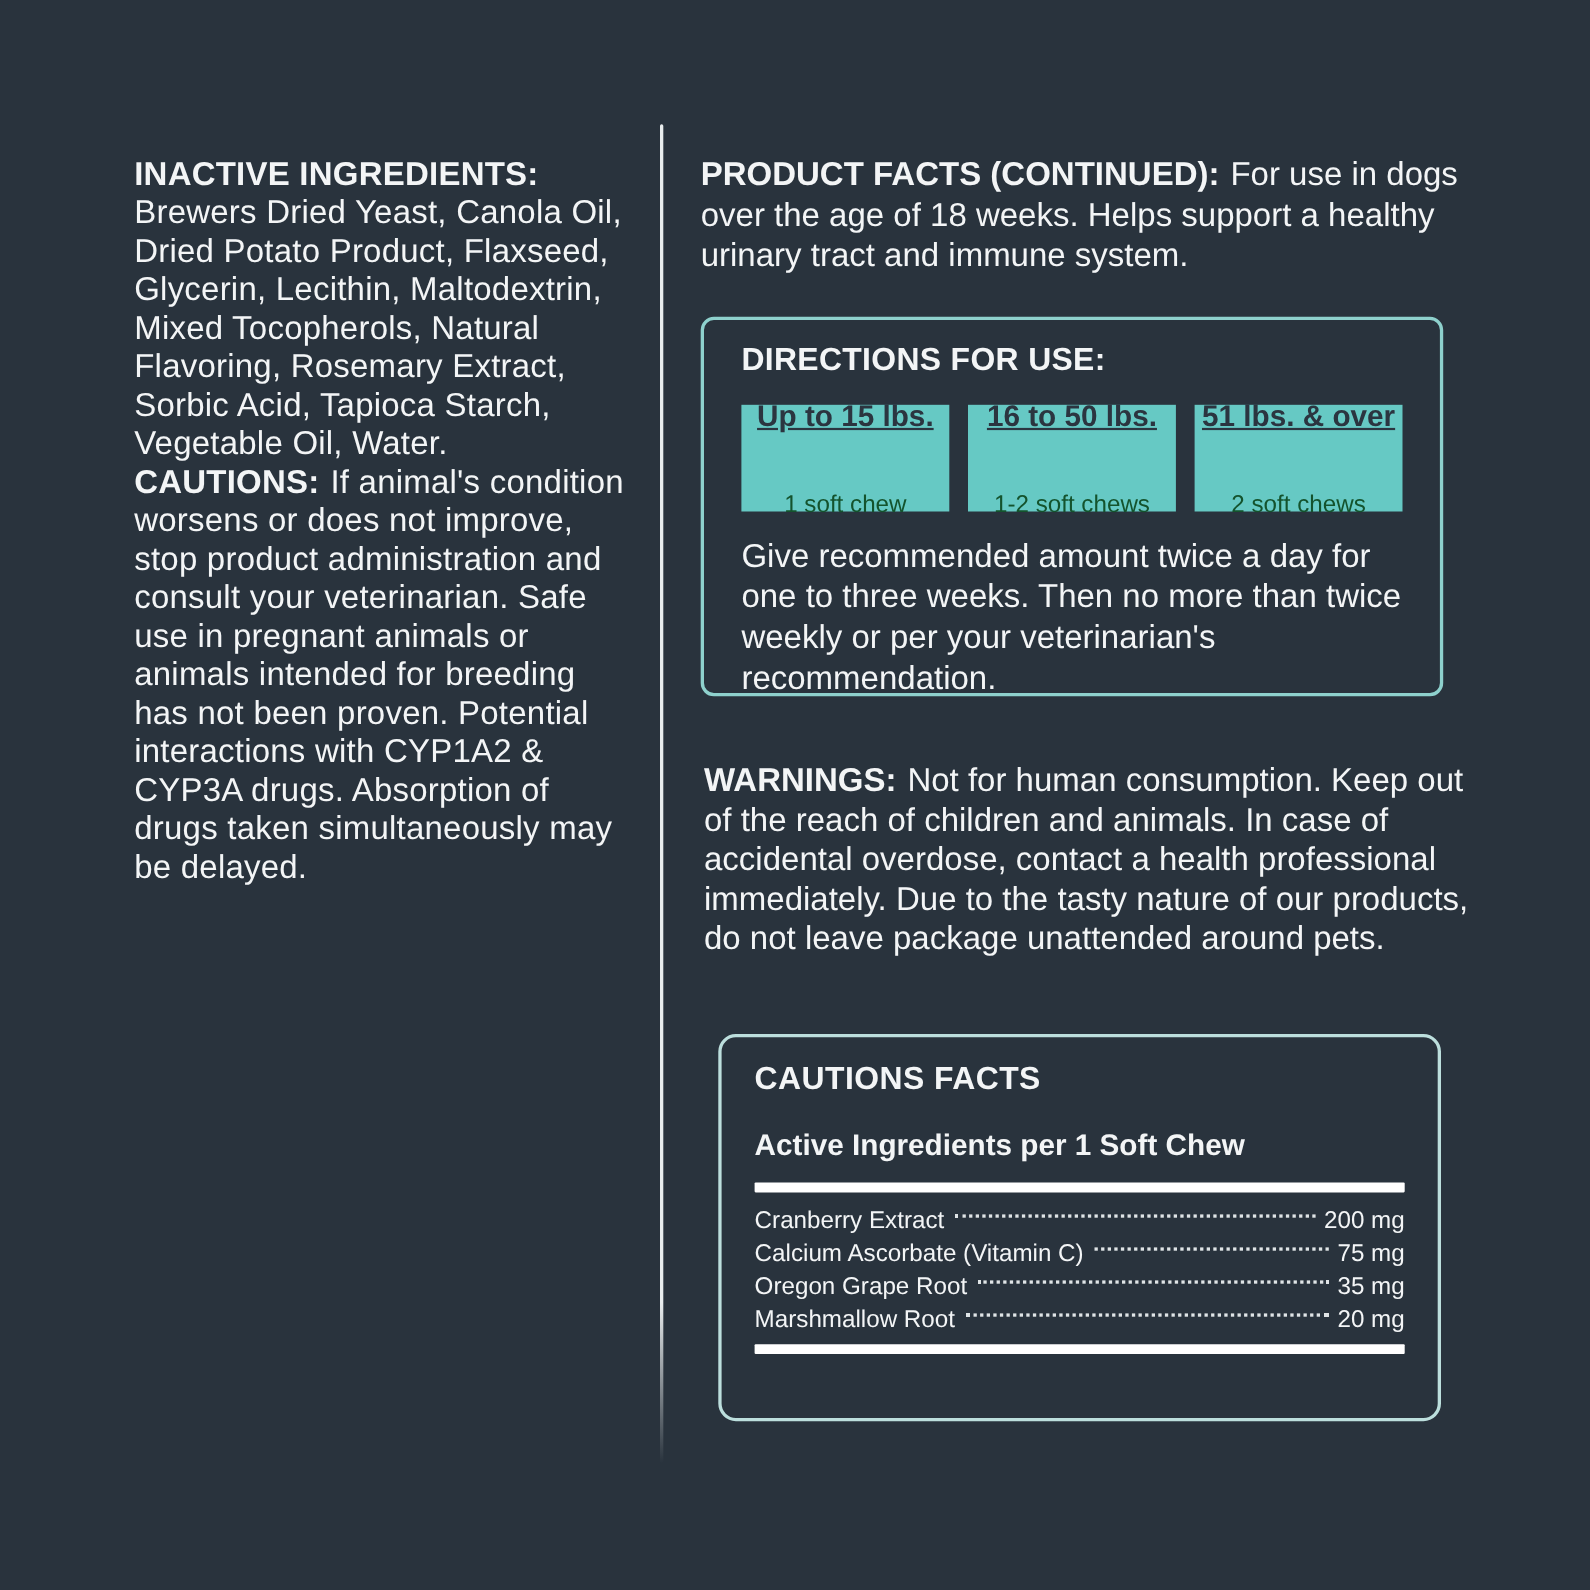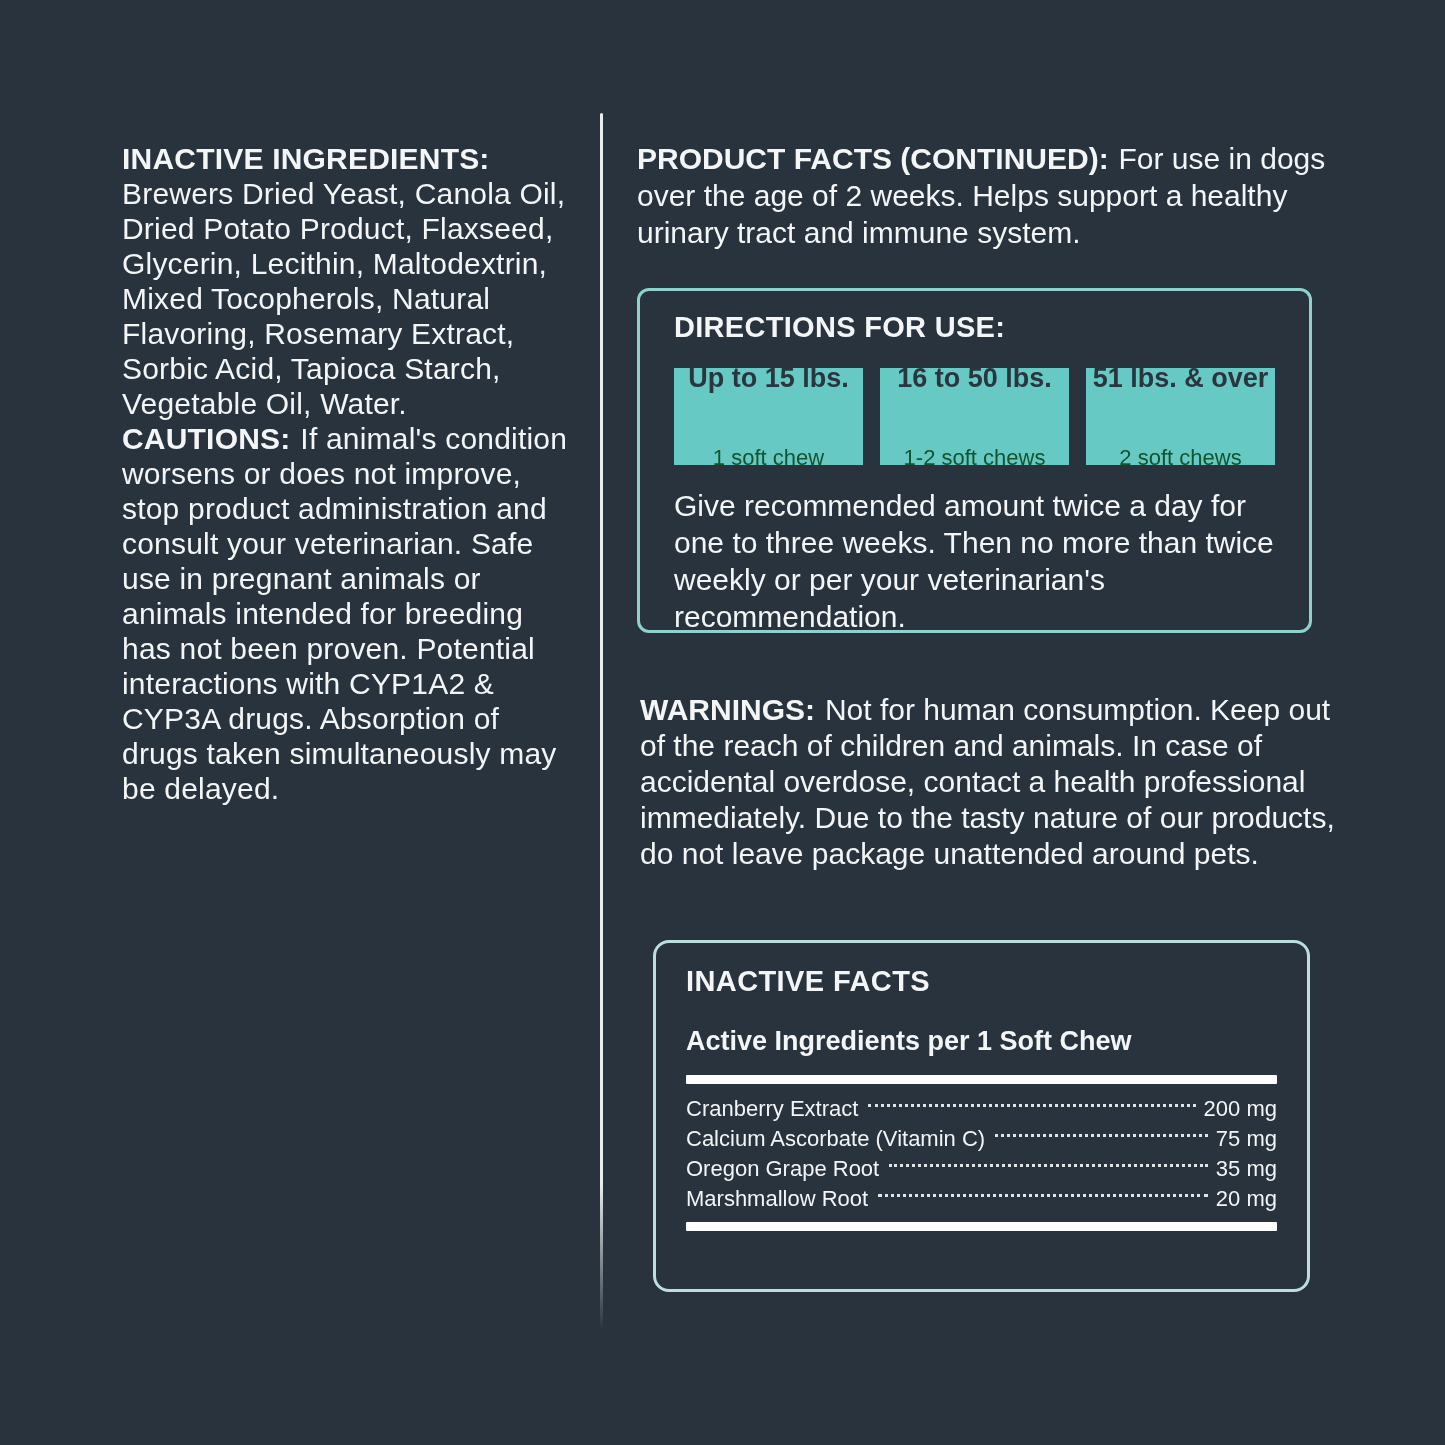--- a/index.html
+++ b/index.html
@@ -43,21 +43,21 @@
     padding:20px 34px 18px 34px;
   }
   .directions-title{font-size:29px;font-weight:bold;letter-spacing:.3px;margin:0 0 24px 0;}
   .dose-row{display:flex;justify-content:space-between;}
   .dose-box{
     background:#66c9c4;color:#2b3540;
     width:189px;height:97px;box-sizing:border-box;
     display:flex;flex-direction:column;justify-content:center;align-items:center;
     gap:8px;padding:4px 6px;text-align:center;
   }
-  .dose-weight{font-size:27px;font-weight:bold;}
+  .dose-weight{font-size:27px;font-weight:bold;text-decoration:underline;}
   .dose-amount{font-size:22px;color:#14532d;margin-top:43px;}
   .directions-body{font-size:30px;line-height:37px;margin:22px 0 0 0;}
 
   .warnings{position:absolute;left:640px;top:692px;width:700px;
     font-size:30px;line-height:36px;margin:0;}
   .warnings strong{font-weight:bold;}
 
   .facts-box{
     position:absolute;left:653px;top:940px;width:657px;height:352px;
     box-sizing:border-box;
@@ -91,21 +91,21 @@
       <span>Brewers Dried Yeast, Canola Oil, Dried Potato Product, Flaxseed, Glycerin, Lecithin, Maltodextrin, Mixed Tocopherols, Natural Flavoring, Rosemary Extract, Sorbic Acid, Tapioca Starch, Vegetable Oil, Water.</span>
     </p>
     <p class="para-left cautions-block">
       <strong class="inline-heading">CAUTIONS:</strong><span>If animal's condition worsens or does not improve, stop product administration and consult your veterinarian. Safe use in pregnant animals or animals intended for breeding has not been proven. Potential interactions with CYP1A2 &amp; CYP3A drugs. Absorption of drugs taken simultaneously may be delayed.</span>
     </p>
   </div>
 
   <div class="divider"></div>
 
   <p class="pfc">
-    <strong class="inline-heading">PRODUCT FACTS (CONTINUED):</strong><span>For use in dogs over the age of 2 weeks. Helps support a healthy urinary tract and immune system.</span>
+    <strong class="inline-heading">PRODUCT FACTS (CONTINUED):</strong><span>For use in dogs over the age of 18 weeks. Helps support a healthy urinary tract and immune system.</span>
   </p>
 
   <div class="directions-box">
     <p class="directions-title">DIRECTIONS FOR USE:</p>
     <div class="dose-row">
       <div class="dose-box">
         <span class="dose-weight">Up to 15 lbs.</span>
         <span class="dose-amount">1 soft chew</span>
       </div>
       <div class="dose-box">
@@ -118,21 +118,21 @@
       </div>
     </div>
     <p class="directions-body">Give recommended amount twice a day for one to three weeks. Then no more than twice weekly or per your veterinarian's recommendation.</p>
   </div>
 
   <p class="warnings">
     <strong class="inline-heading">WARNINGS:</strong><span>Not for human consumption. Keep out of the reach of children and animals. In case of accidental overdose, contact a health professional immediately. Due to the tasty nature of our products, do not leave package unattended around pets.</span>
   </p>
 
   <div class="facts-box">
-    <p class="facts-title">INACTIVE FACTS</p>
+    <p class="facts-title">CAUTIONS FACTS</p>
     <p class="facts-subtitle">Active Ingredients per 1 Soft Chew</p>
     <div class="facts-rule"></div>
 
     <div class="ing-row">
       <span class="ing-name">Cranberry Extract</span>
       <span class="ing-leader"></span>
       <span class="ing-amount">200 mg</span>
     </div>
     <div class="ing-row">
       <span class="ing-name">Calcium Ascorbate (Vitamin C)</span>

